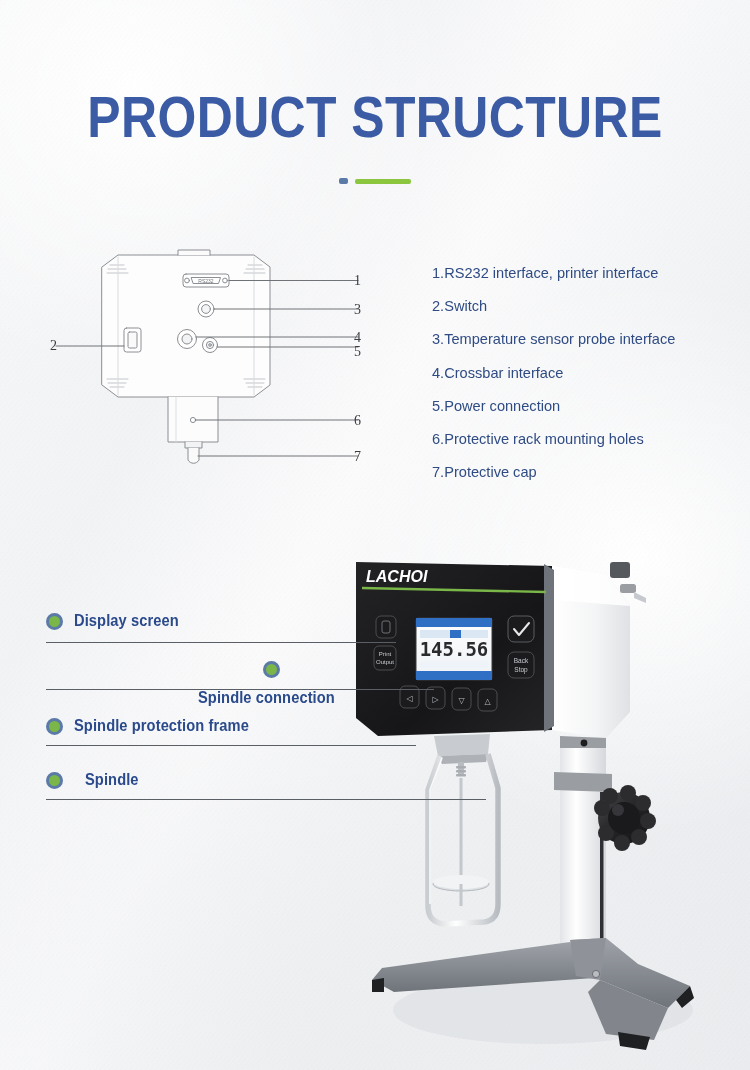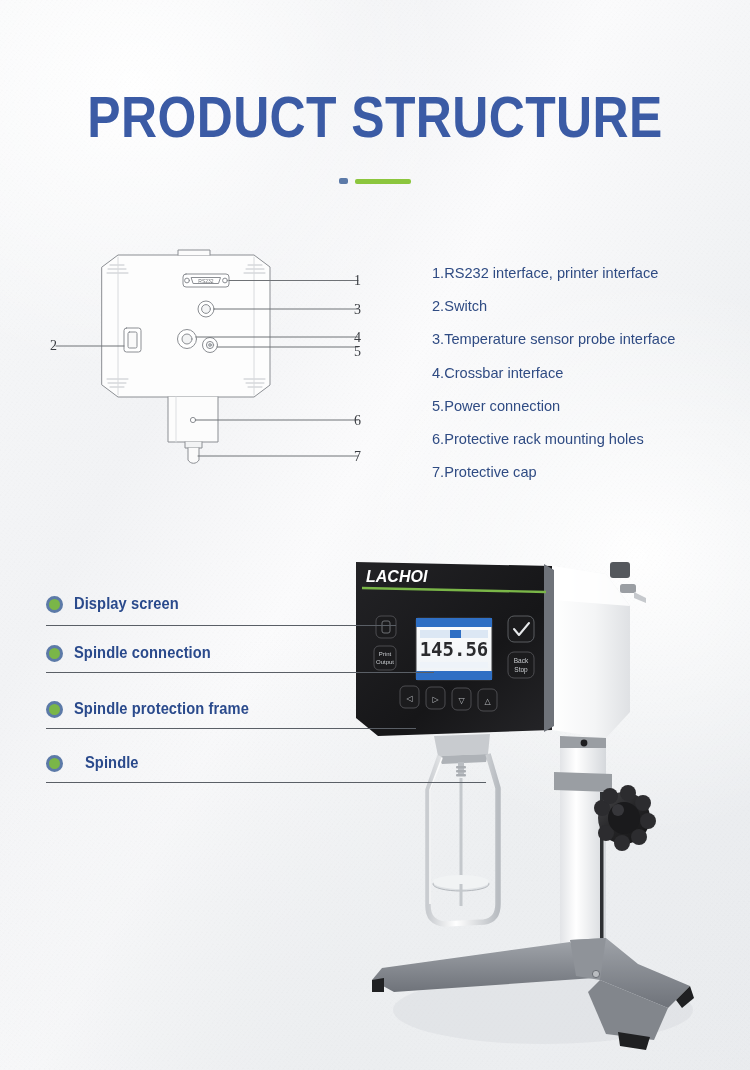--- a/index.html
+++ b/index.html
@@ -42,21 +42,21 @@
   .numlist li{
     list-style:none;color:#2f4b83;font-size:14.6px;
     line-height:1;margin:0 0 18.6px 0;white-space:nowrap;
   }
 
   
   .drawing{position:absolute;left:40px;top:245px;width:345px;height:245px;}
   .drawing svg{display:block;}
 
   
-  .bullets{position:absolute;left:46px;top:591px;width:450px;}
+  .bullets{position:absolute;left:46px;top:608px;width:450px;}
   .brow{position:relative;}
   .brow .lbl{display:flex;align-items:center;gap:11px;}
   .dot{
     width:17px;height:17px;border-radius:50%;
     background:#7ab648;border:3px solid #5c7aa8;box-sizing:border-box;flex:0 0 auto;
   }
   .btext{
     color:#2a4a8c;font-weight:700;font-size:15.6px;letter-spacing:.1px;
     transform:scaleX(.94);transform-origin:0 50%;white-space:nowrap;
   }
@@ -312,21 +312,21 @@
     <div class="lbl" style="padding-top:4px;">
       <span class="dot"></span>
       <span class="btext">Display screen</span>
     </div>
     <div class="lead" style="top:34px;width:350px;"></div>
   </div>
 
 
 
   <div class="brow" style="height:56px;">
-    <div class="lbl" style="padding-top:4px;">
+    <div class="lbl" style="padding-top:4px;flex-direction:column;">
       <span class="dot"></span>
       <span class="btext">Spindle connection</span>
     </div>
     <div class="lead" style="top:32px;width:388px;"></div>
   </div>
 
   <div class="brow" style="height:54px;">
     <div class="lbl" style="padding-top:4px;">
       <span class="dot"></span>
       <span class="btext">Spindle protection frame</span>

